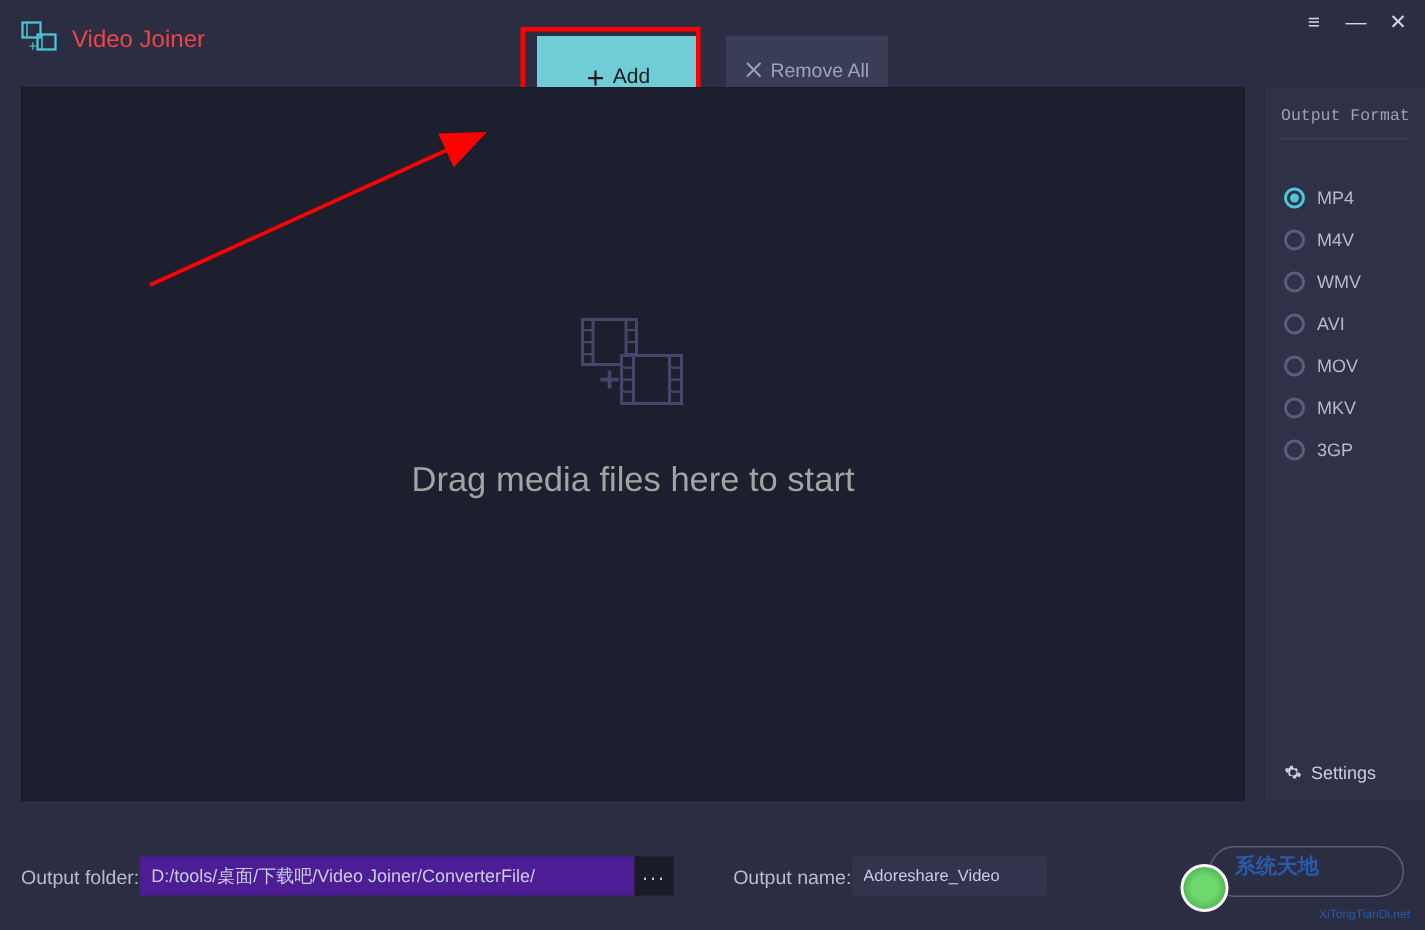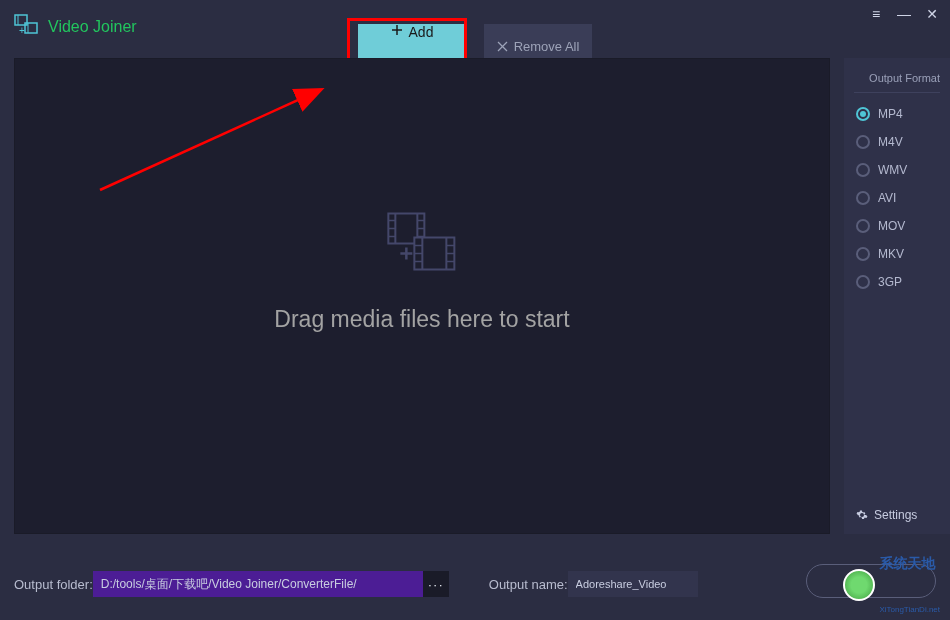--- a/index.html
+++ b/index.html
@@ -22,21 +22,21 @@
       align-items: center;
       padding: 0 14px;
       background: #2b2d42;
     }
     .app-logo {
       display: flex;
       align-items: center;
       gap: 8px;
     }
     .app-title {
-      color: #22c55e;
+      color: #ef4444;
       font-size: 16px;
       font-weight: 500;
     }
     .window-controls {
       position: absolute;
       top: 6px;
       right: 10px;
       display: flex;
       gap: 12px;
       align-items: center;
@@ -55,21 +55,21 @@
       transform: translateX(-50%);
       display: flex;
       gap: 18px;
     }
     .btn-add {
       width: 108px;
       height: 34px;
       background: #6fcdd8;
       border: none;
       display: flex;
-      align-items: flex-start;
+      align-items: flex-end;
       justify-content: center;
       gap: 6px;
       color: #1a1a1a;
       font-size: 14px;
       cursor: pointer;
     }
     .add-highlight {
       position: absolute;
       top: 18px;
       left: 347px;
@@ -117,24 +117,25 @@
       right: 0;
       top: 58px;
       width: 106px;
       height: 476px;
       background: #2f3149;
       padding: 14px 0 0 0;
     }
     .side-title {
       color: #9aa0b8;
       font-size: 11px;
-      text-align: right;
+      text-align: left;
       padding-bottom: 8px;
-      margin: 0 10px 10px 10px;
+      margin: 0 10px 28px 10px;
       border-bottom: 1px solid #3e415d;
+      font-family: Liberation Mono, monospace;
     }
     .radio-list {
       display: flex;
       flex-direction: column;
       gap: 14px;
       padding: 4px 12px;
     }
     .radio-item {
       display: flex;
       align-items: center;
@@ -251,21 +252,21 @@
     }
     .wm-circle {
       width: 32px;
       height: 32px;
       border-radius: 50%;
       background: radial-gradient(circle, #6fd96f 40%, #3d9c3d 100%);
       border: 2px solid #fff;
     }
     .wm-text {
       display: flex;
-      flex-direction: column;
+      flex-direction: row;
       line-height: 1;
     }
     .wm-main { color: #2a5aa8; font-size: 14px; font-weight: bold; }
     .wm-sub { color: #2a5aa8; font-size: 8px; margin-top: 36px; }
     .arrow-svg {
       position: absolute;
       left: 90px;
       top: 80px;
       pointer-events: none;
     }

